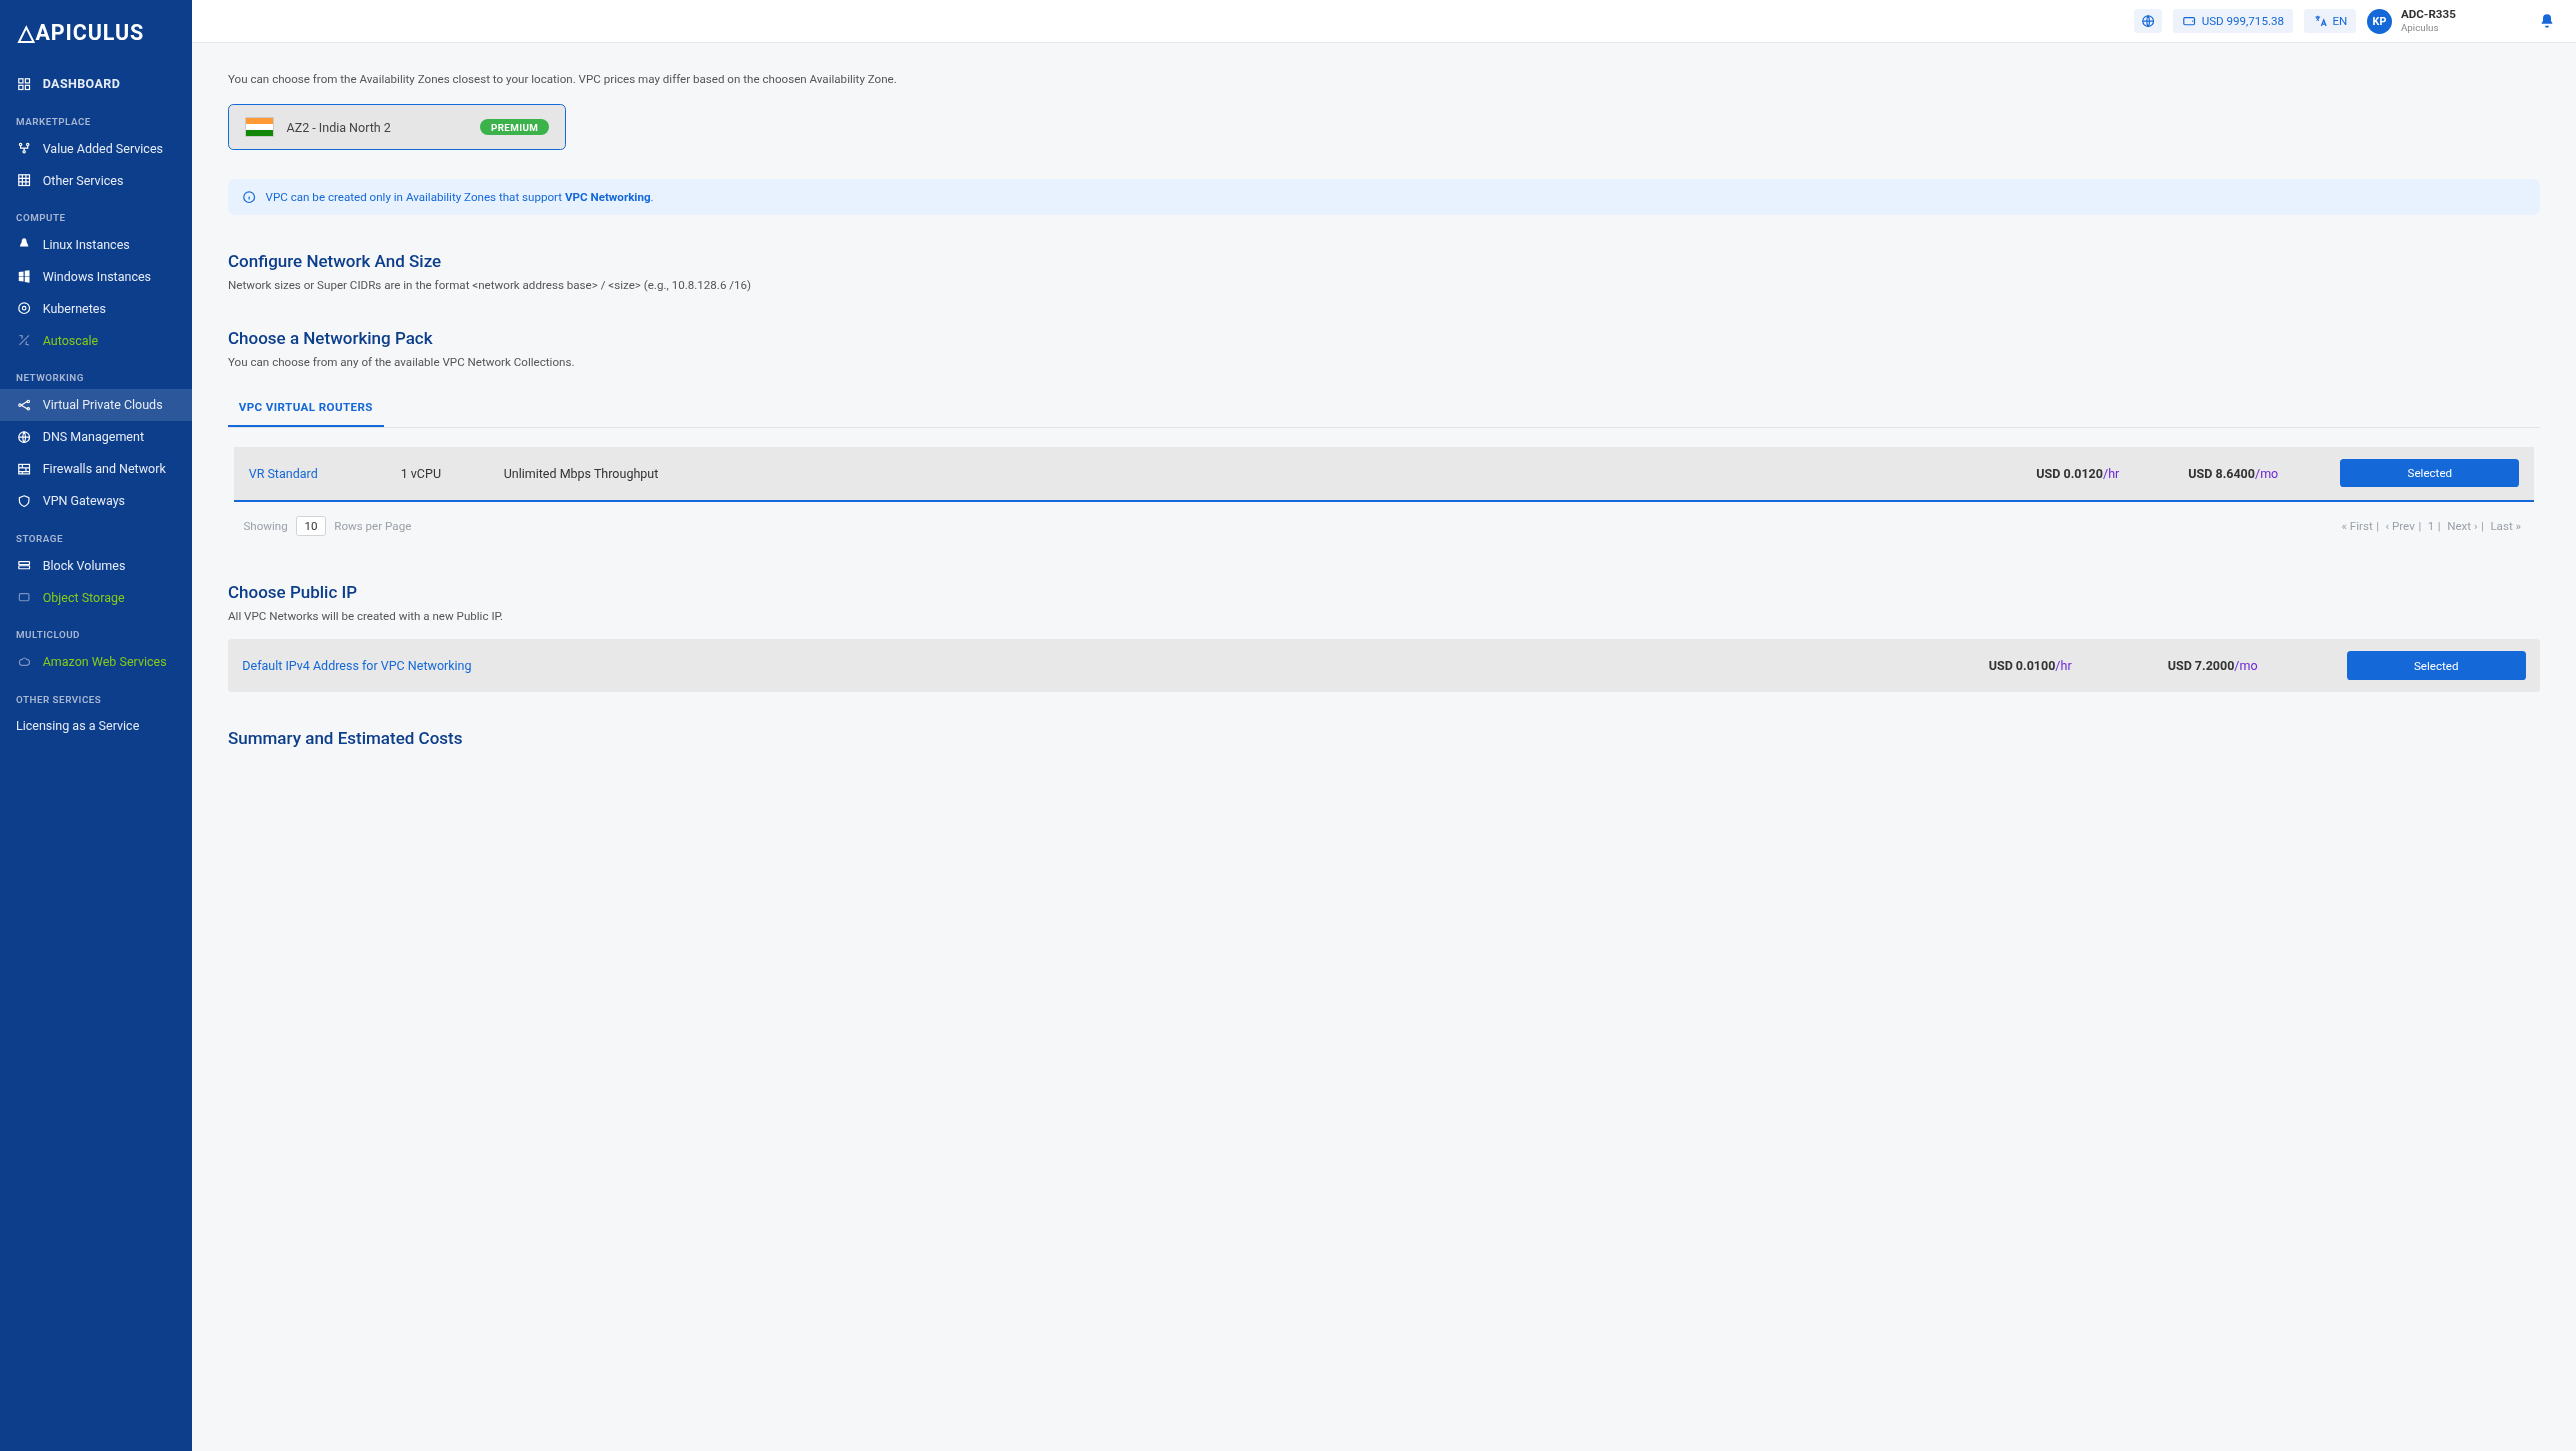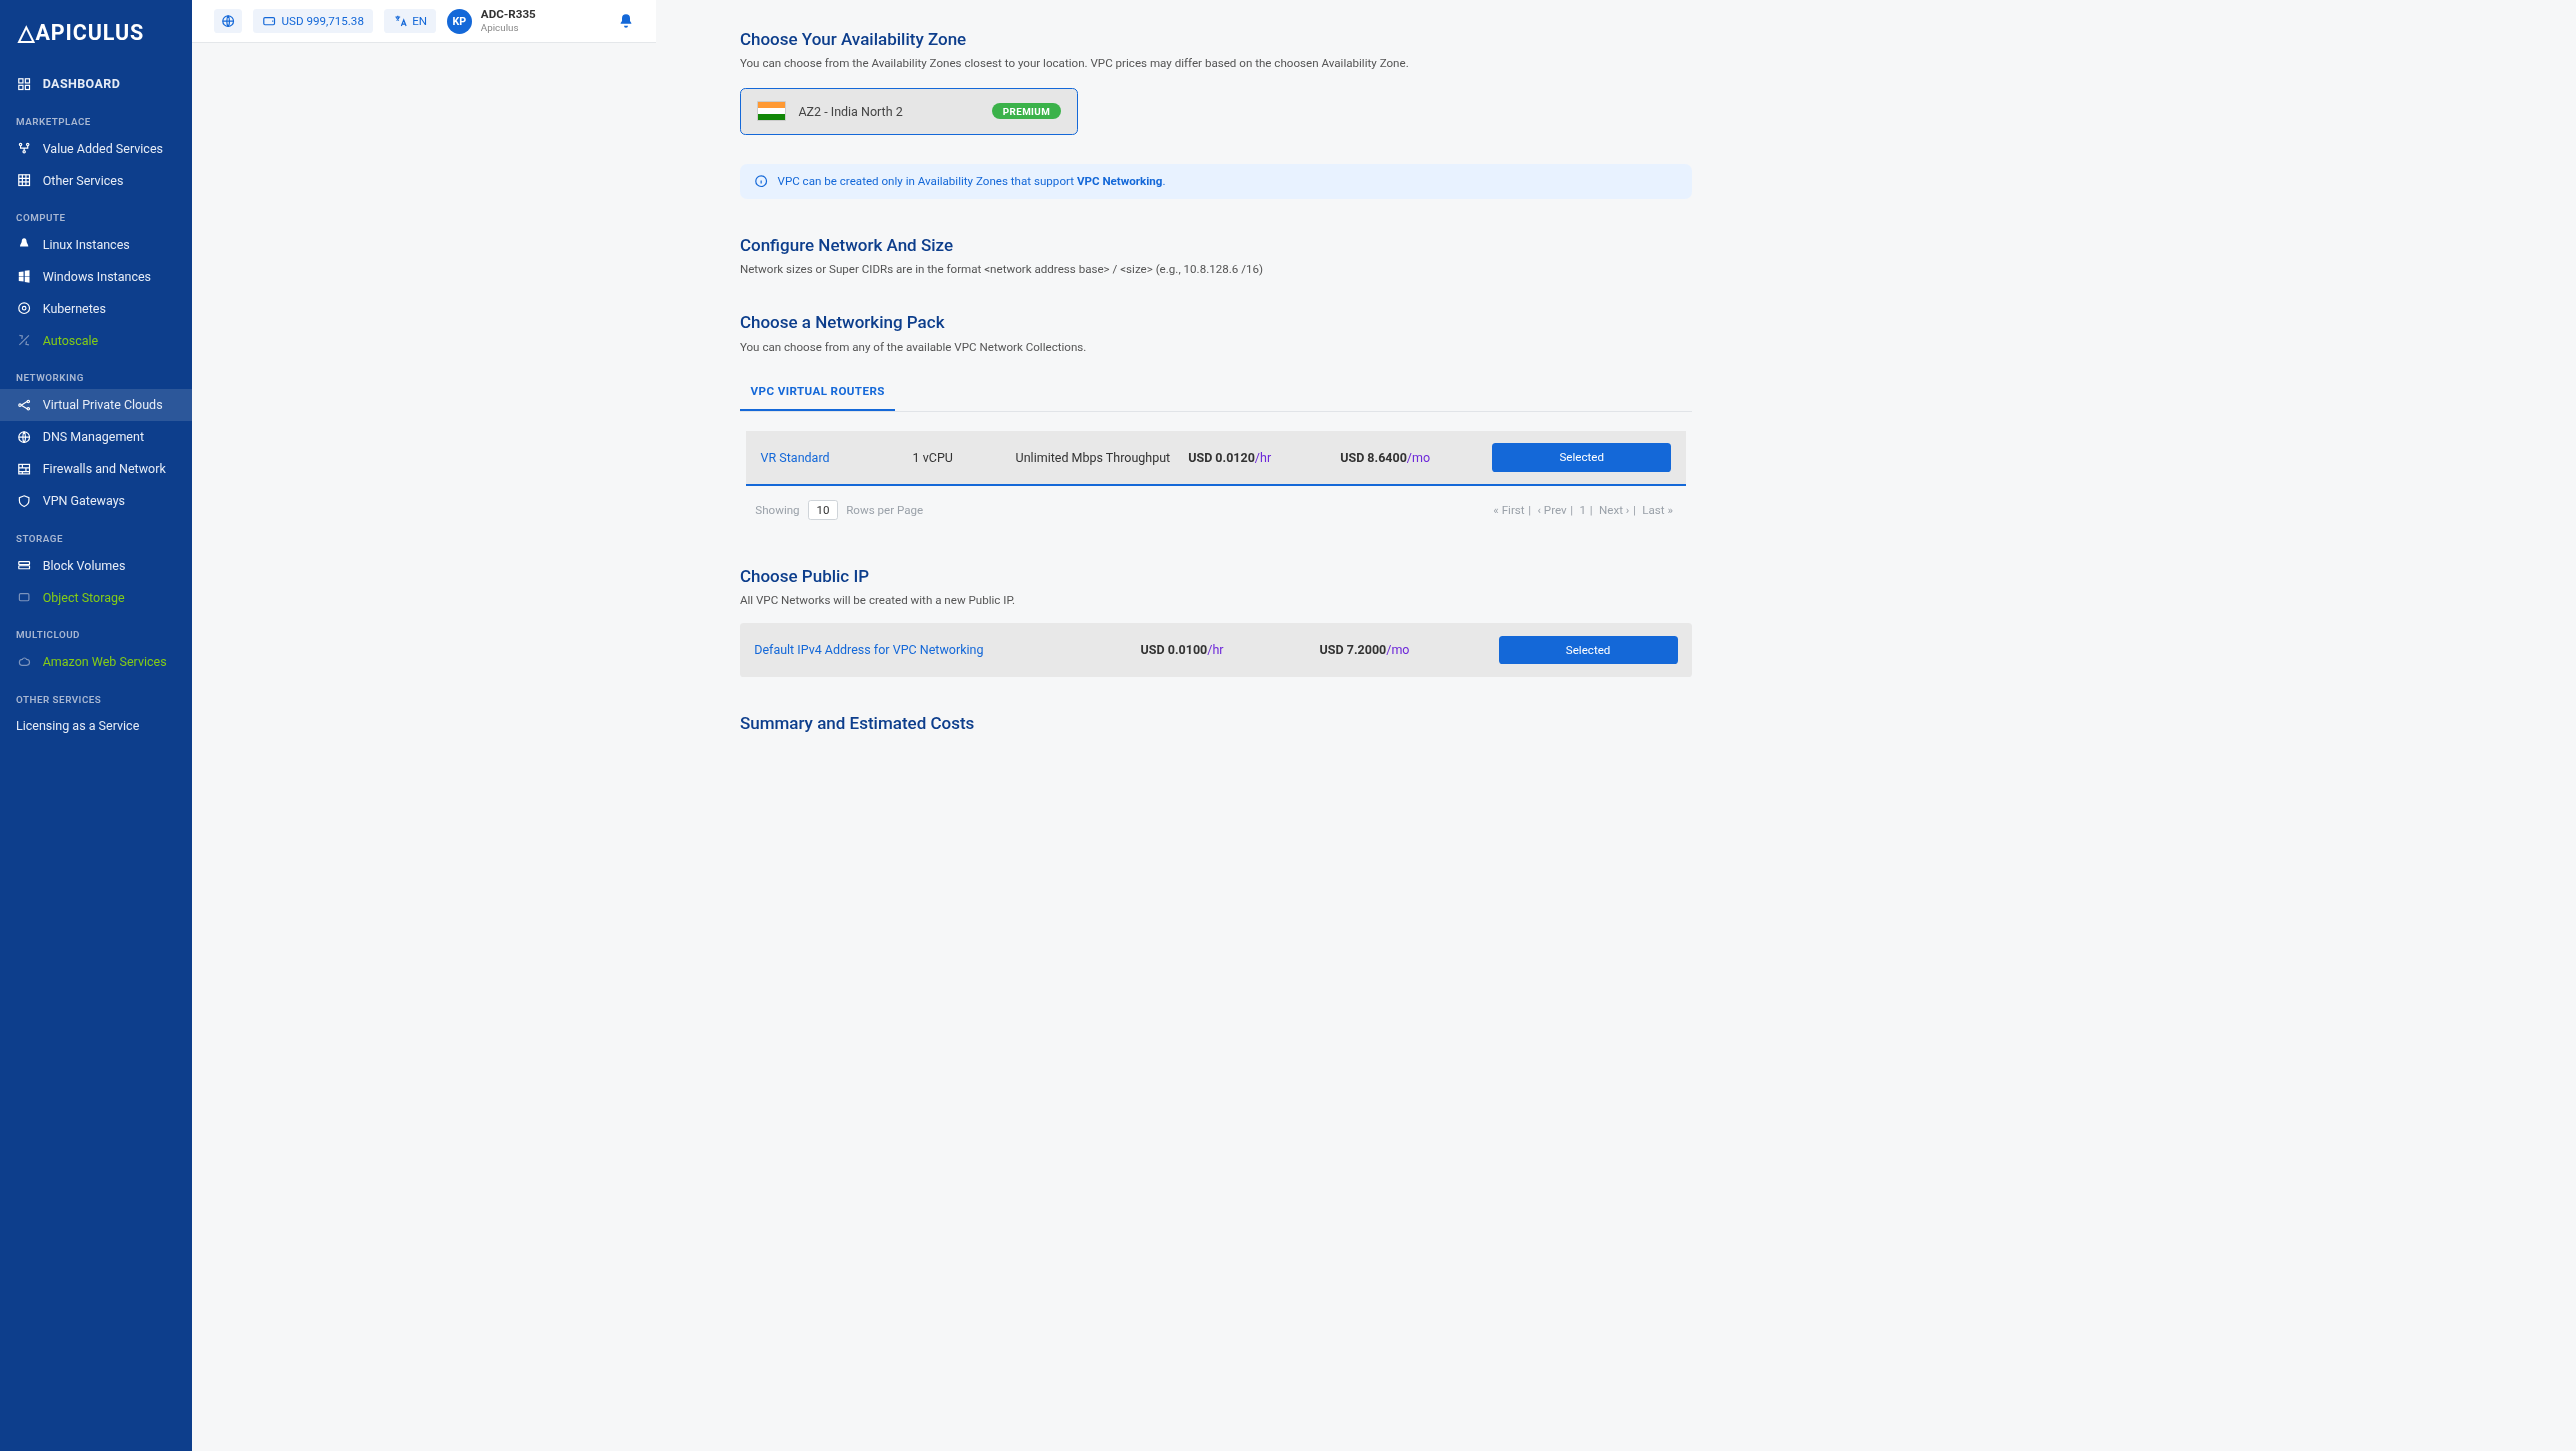--- a/index.html
+++ b/index.html
@@ -18,22 +18,22 @@
     background: #0d3e8c;
     color: #fff;
     flex-shrink: 0;
     display: flex;
     flex-direction: column;
     padding-bottom: 36px;
   }
   .main {
     flex: 1;
     display: flex;
+    flex-direction: column;
     min-width: 0;
-    gap: 48px;
   }
 
   
   .brand {
     padding: 19.7px 18px 23px 18px;
     display: flex;
     align-items: center;
   }
   .brand-logo {
     font-size: 21.5px;
@@ -466,21 +466,20 @@
       </div>
       <span class="bell">
         <svg width="16" height="16" viewBox="0 0 24 24" fill="#1468d8">
             <path d="M12 2a6 6 0 00-6 6v4l-2 3v1h16v-1l-2-3V8a6 6 0 00-6-6zm0 20a3 3 0 003-3H9a3 3 0 003 3z"></path>
           </svg>
       </span>
     </div>
 
     <div class="content">
 
-      <h2 class="section">Choose Your Availability Zone</h2>
       <p class="section-sub">You can choose from the Availability Zones closest to your location. VPC prices may differ based on the choosen Availability Zone.</p>
 
       <div class="zone-card">
         <div class="flag"></div>
         <div class="zone-name">AZ2 - India North 2</div>
         <div class="premium">PREMIUM</div>
       </div>
 
       <div class="info">
         <span>

